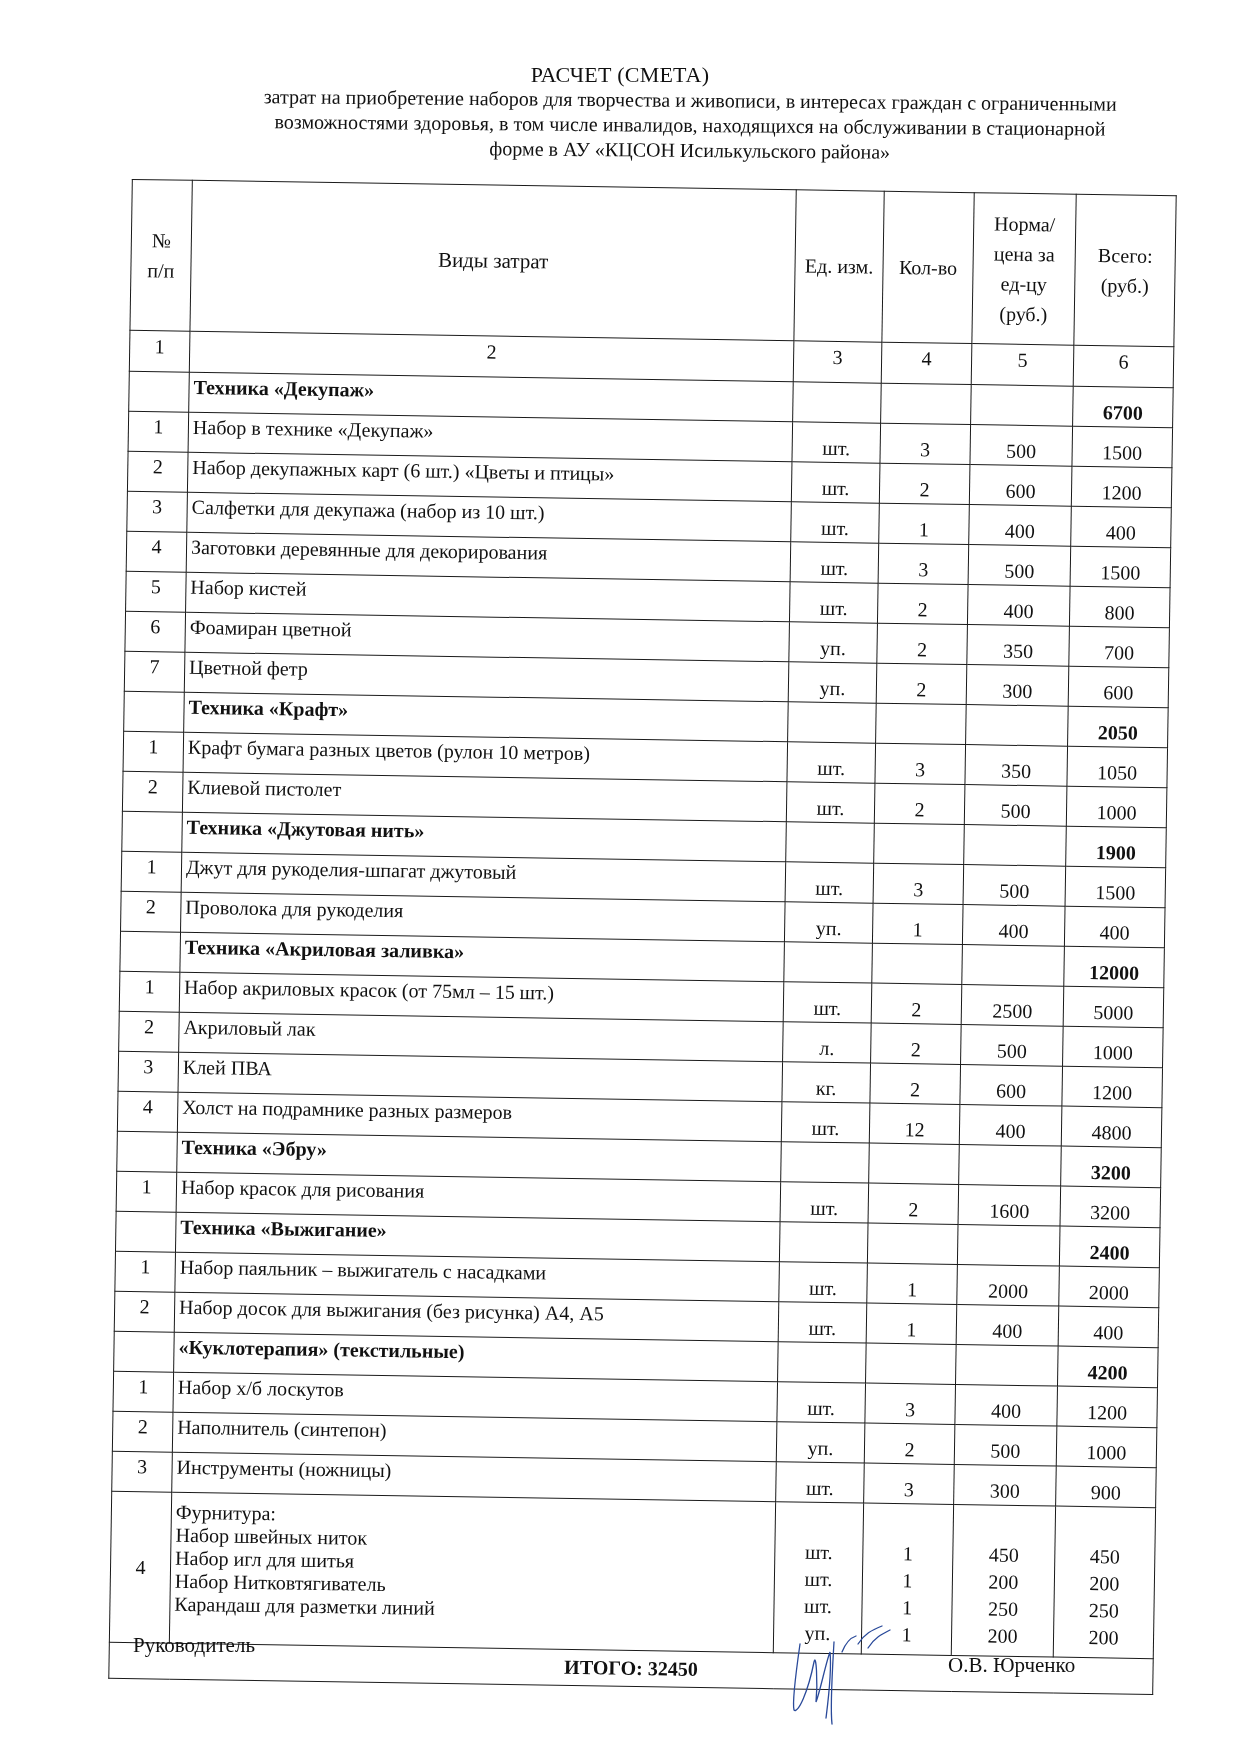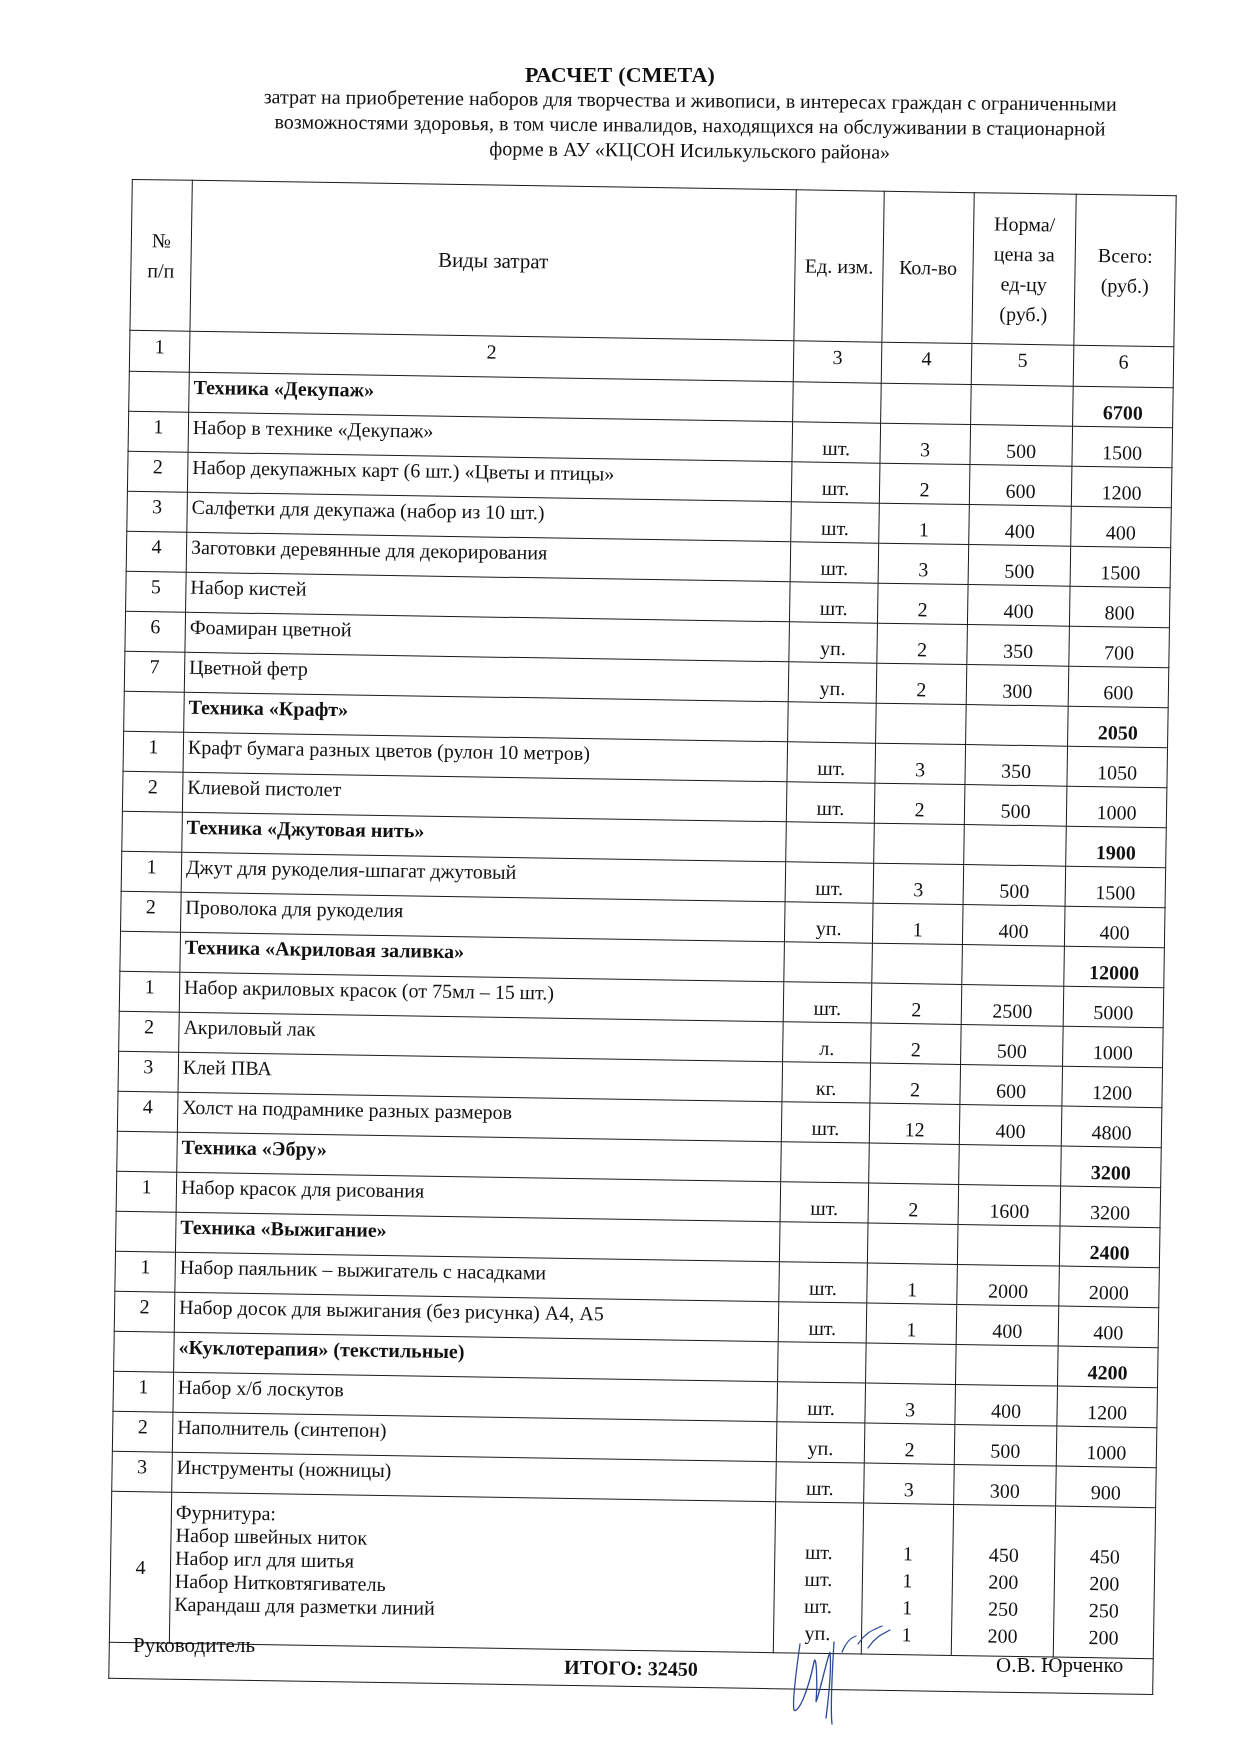--- a/index.html
+++ b/index.html
@@ -1,19 +1,19 @@
 <!DOCTYPE html>
 <html><head>
 <meta charset="utf-8">
 <style>
   html, body { margin: 0; padding: 0; background: #ffffff; }
   body { width: 1240px; height: 1753px; position: relative; overflow: hidden;
          font-family: "Liberation Serif", "DejaVu Serif", serif; color: #111; }
   .title { position: absolute; left: 0; width: 1240px; top: 62px; text-align: center;
-           font-size: 22px; font-weight: bold; letter-spacing: 0.2px; }
+           font-size: 22px; font-weight: normal; letter-spacing: 0.2px; }
   .subtitle { position: absolute; left: 190px; width: 1000px; top: 88px; text-align: center;
               font-size: 20px; line-height: 25px; transform: rotate(0.5deg); }
   .sheet { position: absolute; left: 120px; top: 187px; width: 1044px;
            transform: rotate(0.9deg); transform-origin: 50% 50%; }
   table { border-collapse: collapse; width: 1044px; table-layout: fixed; }
   td, th { border: 1.6px solid #1a1a1a; font-weight: normal; font-size: 20px; padding: 0; }
   col.c1 { width: 60px; } col.c2 { width: 604px; } col.c3 { width: 88px; }
   col.c4 { width: 90px; } col.c5 { width: 102px; } col.c6 { width: 100px; }
   thead th { height: 150px; text-align: center; vertical-align: middle; line-height: 30px; }
   thead th.name { font-size: 21px; }
@@ -24,21 +24,21 @@
   td.val { text-align: center; vertical-align: bottom; padding-bottom: 2px; }
   tr.section td.name { font-weight: bold; }
   tr.section td.total { font-weight: bold; text-align: center; vertical-align: bottom; padding-bottom: 2px; }
   tr.multi td { height: 142px; }
   tr.multi td.name { line-height: 23px; padding-top: 8px; white-space: normal; }
   tr.multi td.num { vertical-align: middle; padding-top: 0; }
   tr.multi td.val { vertical-align: bottom; padding-bottom: 6px; line-height: 27px; }
   tr.multi td.val span { display: block; }
   tr.itogo td { height: 35px; text-align: center; font-weight: bold; vertical-align: middle; }
   .footer-left { position: absolute; left: 108px; top: 1633px; font-size: 21px; margin-left: 25px; }
-  .footer-right { position: absolute; left: 996px; top: 1653px; font-size: 21px; }
+  .footer-right { position: absolute; left: 948px; top: 1653px; font-size: 21px; }
   .signature { position: absolute; left: 786px; top: 1622px; width: 130px; height: 110px; }
 </style>
 </head>
 <body>
 
 <div class="title">РАСЧЕТ (СМЕТА)</div>
 <div class="subtitle">
   <div>затрат на приобретение наборов для творчества и живописи, в интересах граждан с ограниченными</div>
   <div>возможностями здоровья, в том числе инвалидов, находящихся на обслуживании в стационарной</div>
   <div>форме в АУ «КЦСОН Исилькульского района»</div>

